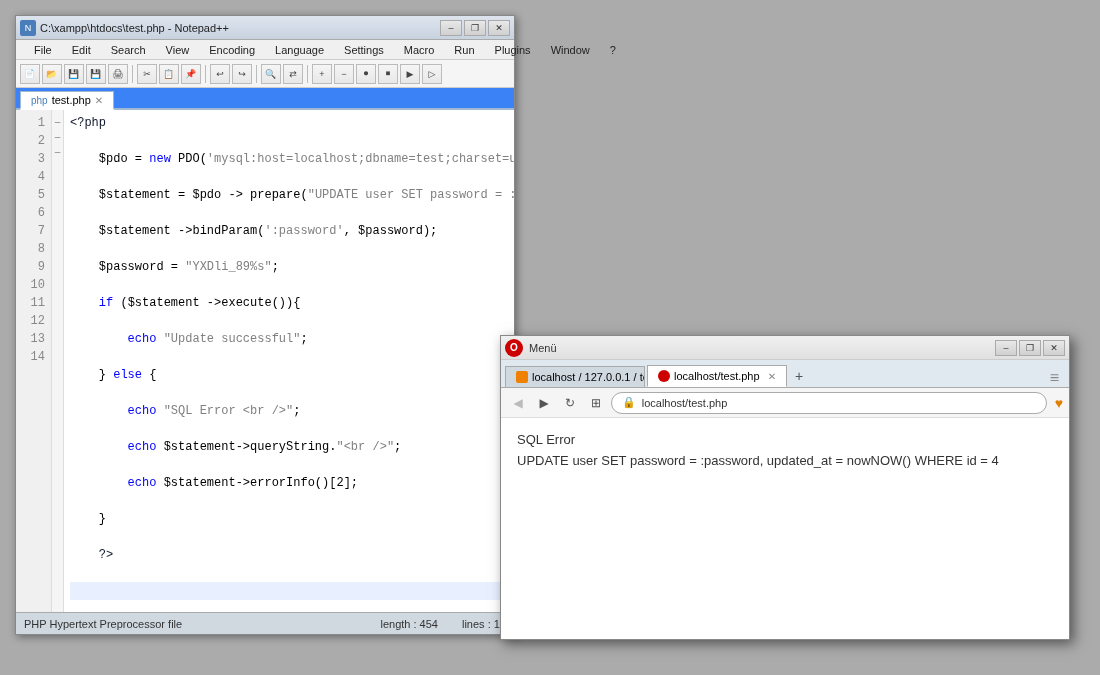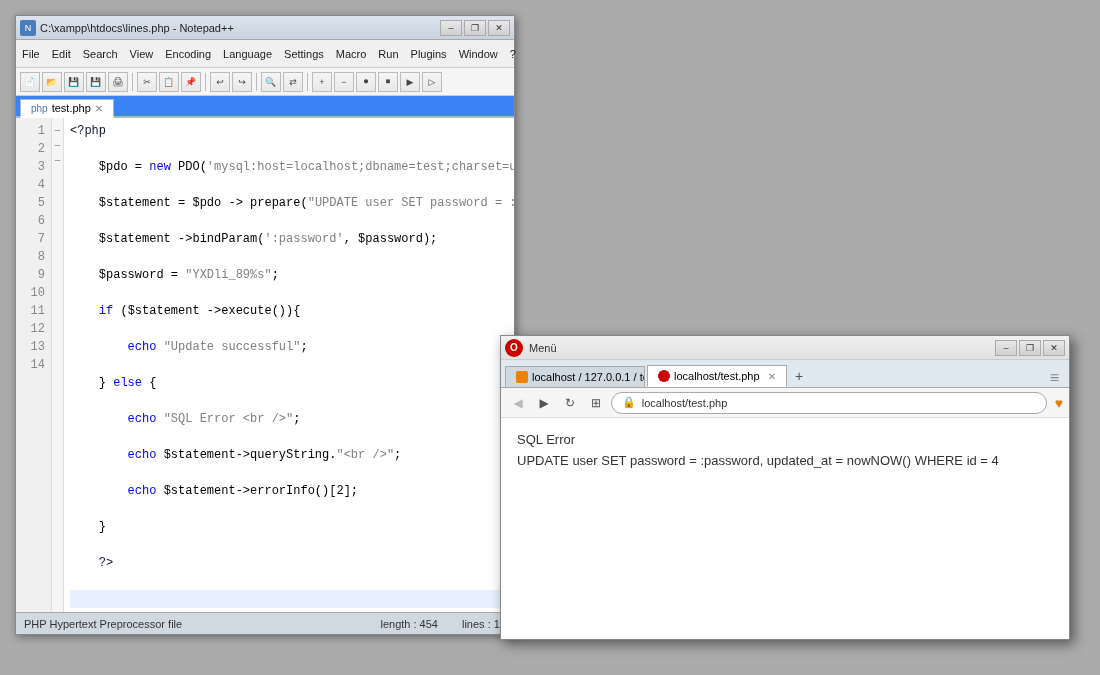--- a/index.html
+++ b/index.html
@@ -63,26 +63,26 @@
       display: flex;
       align-items: center;
       justify-content: center;
       font-size: 9px;
       cursor: pointer;
       color: #333;
     }
 
     .npp-menubar {
       background: #f0f0f0;
-      height: 28px;
-      display: flex;
-      align-items: center;
-      padding: 0 0;
+      height: 20px;
+      display: flex;
+      align-items: center;
+      padding: 0 12px;
       border-bottom: 1px solid #ccc;
-      gap: 0;
+      gap: 8px;
     }
 
     .menu-item {
       padding: 2px 6px;
       font-size: 11px;
       cursor: pointer;
       color: #222;
     }
 
     .npp-toolbar {
@@ -394,21 +394,21 @@
     }
   </style>
 </head>
 <body>
 
 <div class="npp-window">
 
   <div class="npp-titlebar">
     <div class="npp-titlebar-left">
       <div class="npp-titlebar-icon">N</div>
-      <span class="npp-titlebar-text">C:\xampp\htdocs\lines.php - Notepad++</span>
+      <span class="npp-titlebar-text">C:\xampp\htdocs\test.php - Notepad++</span>
     </div>
     <div class="npp-titlebar-buttons">
       <div class="win-btn">–</div>
       <div class="win-btn">❐</div>
       <div class="win-btn close">✕</div>
     </div>
   </div>
 
   <div class="npp-menubar">
     <span class="menu-item">File</span>

